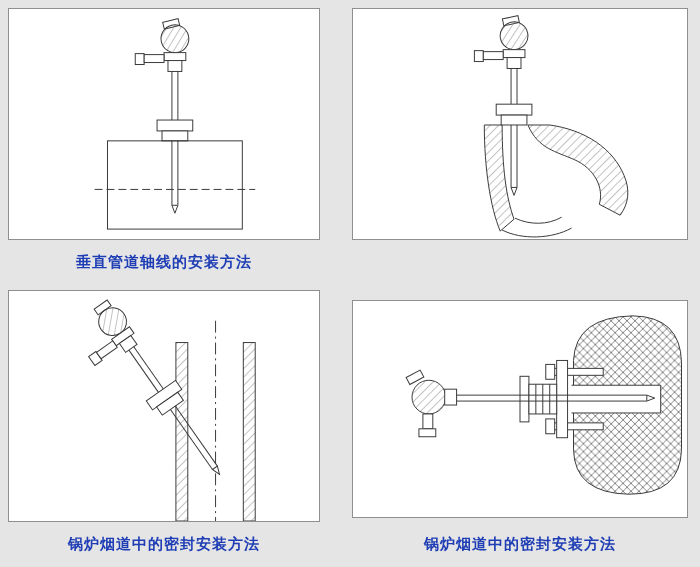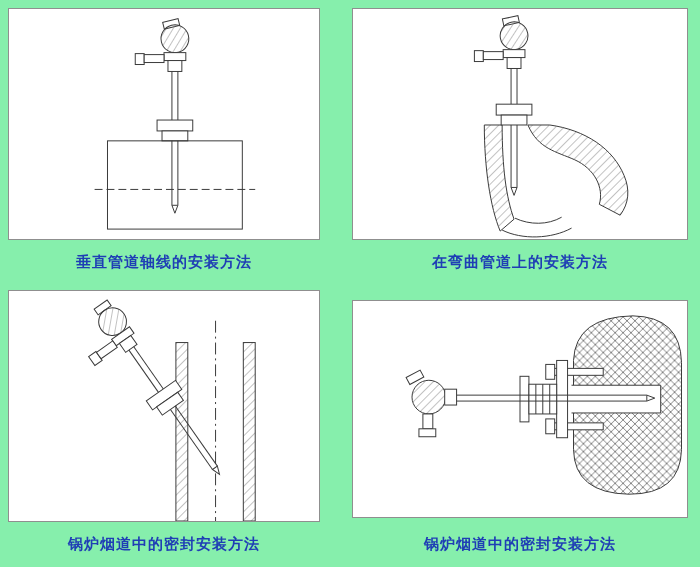--- a/index.html
+++ b/index.html
@@ -1,20 +1,20 @@
 <!DOCTYPE html>
 <html><head>
 <meta charset="utf-8">
 <style>
   html, body { margin: 0; padding: 0; background: #ffffff; }
   .stage {
     position: relative;
     width: 700px;
     height: 567px;
-    background: #86efac;
+    background: #e5e5e5;
     font-family: "DejaVu Sans", sans-serif;
     overflow: hidden;
   }
   .frame {
     position: absolute;
     box-sizing: border-box;
     border: 1px solid #8f8f8f;
     background: #ffffff;
   }
   .frame svg { display: block; width: 100%; height: 100%; }
@@ -186,17 +186,16 @@
         </g>
         <circle class="fh" fill="url(#h4p)" cx="76" cy="97" r="17"></circle>
         <rect class="fw" x="92" y="89" width="12" height="16"></rect>
         <rect class="fw" x="70" y="114" width="10" height="15"></rect>
         <rect class="fw" x="66" y="129" width="17" height="8"></rect>
       </g>
     </svg>
   </div>
 
   <div class="caption c1">垂直管道轴线的安装方法</div>
-  <div class="caption c2">在弯曲管道上的安装方法</div>
   <div class="caption c3">锅炉烟道中的密封安装方法</div>
   <div class="caption c4">锅炉烟道中的密封安装方法</div>
 
 </div>
 
 </body></html>

